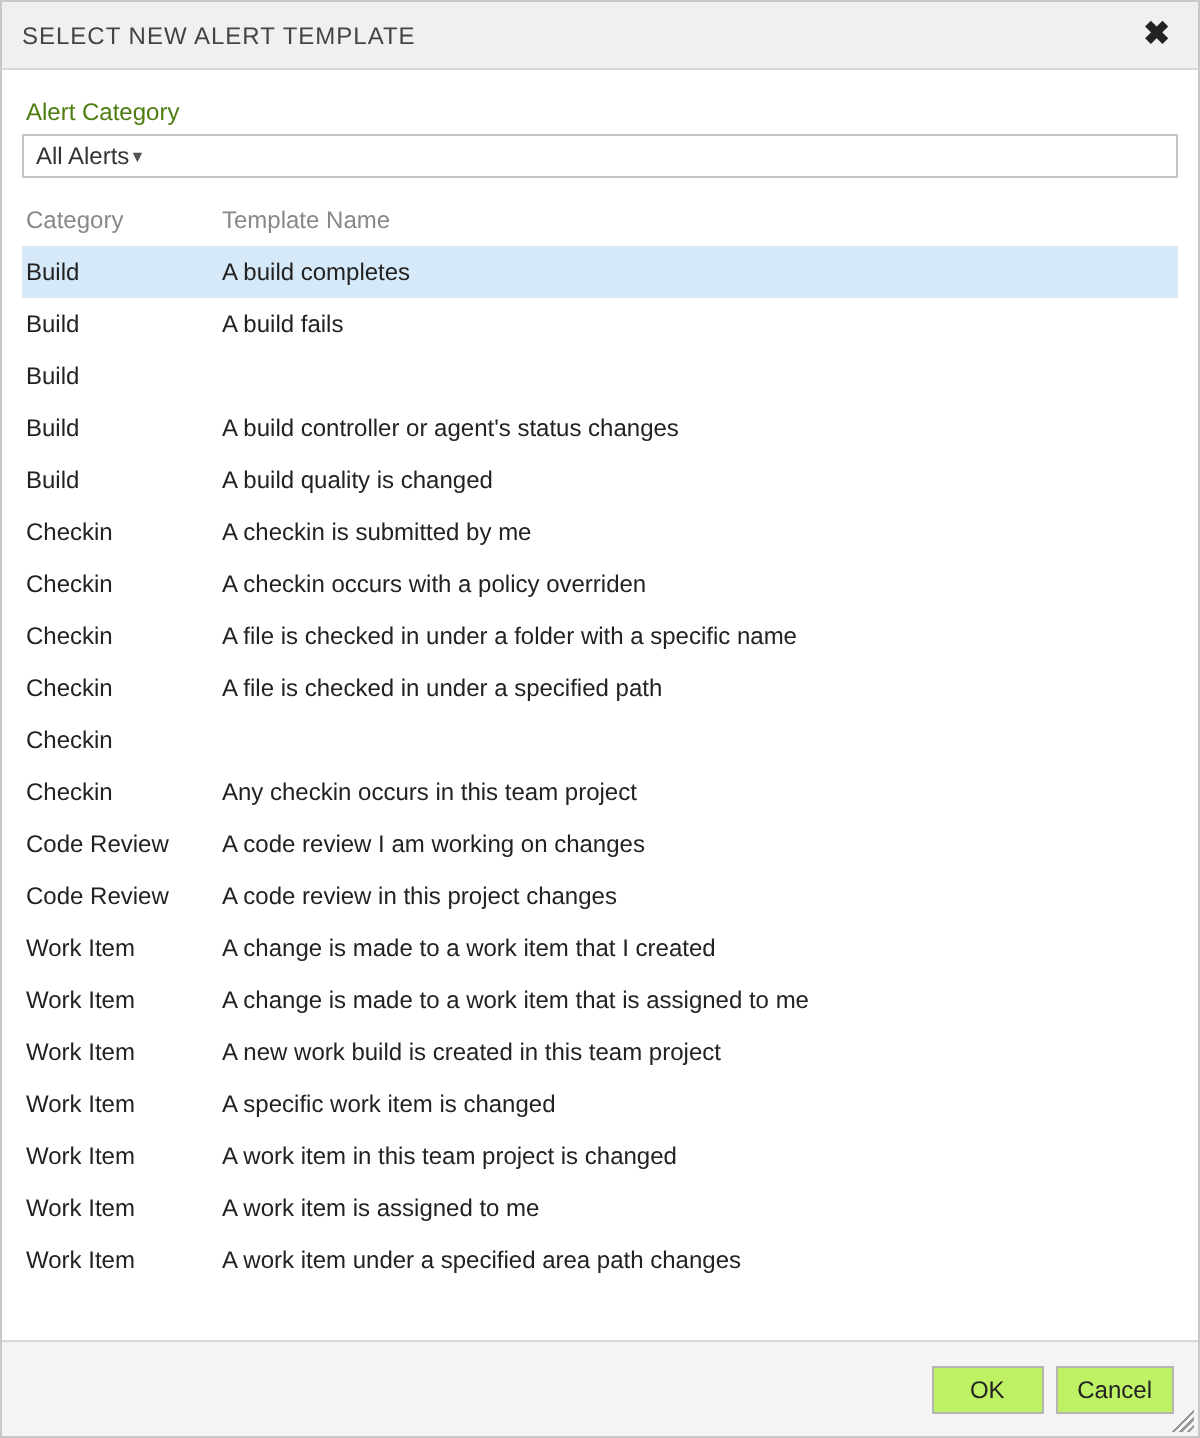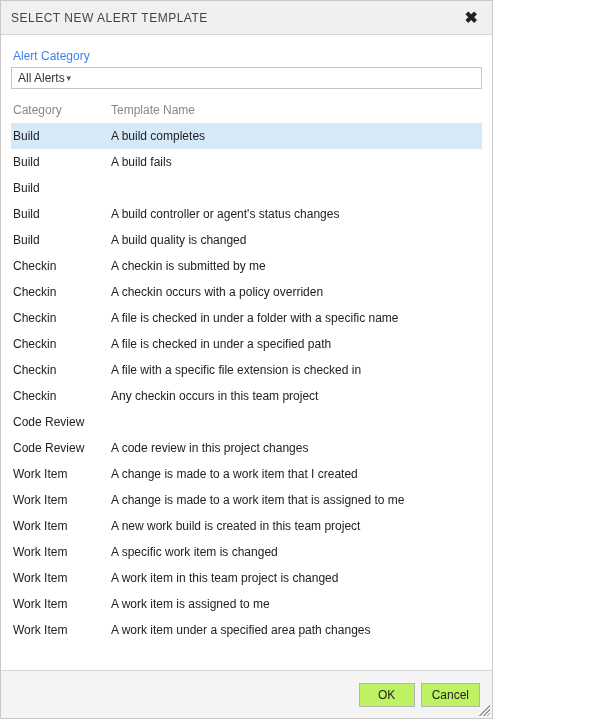--- a/index.html
+++ b/index.html
@@ -4,21 +4,21 @@
   <style>
     * { box-sizing: border-box; }
     body {
       margin: 0;
       font-family: "Segoe UI", Arial, sans-serif;
       font-size: 12px;
       color: #333;
       background: #fff;
     }
     .dialog {
-      width: 493px;
+      width: 600px;
       height: 719px;
       border: 1px solid #c8c8c8;
       display: flex;
       flex-direction: column;
       position: relative;
       background: #fff;
     }
     .titlebar {
       height: 34px;
       background: #eef0f1;
@@ -43,21 +43,21 @@
     }
     .body {
       flex: 1;
       padding: 14px 10px 8px 10px;
       display: flex;
       flex-direction: column;
       overflow: hidden;
     }
     .field-label {
       font-size: 12px;
-      color: #3b82f6;
+      color: #4d7c0f;
       margin-bottom: 4px;
       padding-left: 2px;
     }
     .dropdown {
       width: 100%;
       height: 22px;
       border: 1px solid #c4c4c4;
       background: #fff;
       display: flex;
       align-items: center;
@@ -179,28 +179,28 @@
         <div class="row">
           <div class="col-cat">Checkin</div>
           <div class="col-name">A file is checked in under a folder with a specific name</div>
         </div>
         <div class="row">
           <div class="col-cat">Checkin</div>
           <div class="col-name">A file is checked in under a specified path</div>
         </div>
         <div class="row">
           <div class="col-cat">Checkin</div>
-          <div class="col-name">A file with a specific file extension is checked in</div>
         </div>
         <div class="row">
           <div class="col-cat">Checkin</div>
           <div class="col-name">Any checkin occurs in this team project</div>
         </div>
         <div class="row">
           <div class="col-cat">Code Review</div>
+          <div class="col-name">A code review I am working on changes</div>
         </div>
         <div class="row">
           <div class="col-cat">Code Review</div>
           <div class="col-name">A code review in this project changes</div>
         </div>
         <div class="row">
           <div class="col-cat">Work Item</div>
           <div class="col-name">A change is made to a work item that I created</div>
         </div>
         <div class="row">

